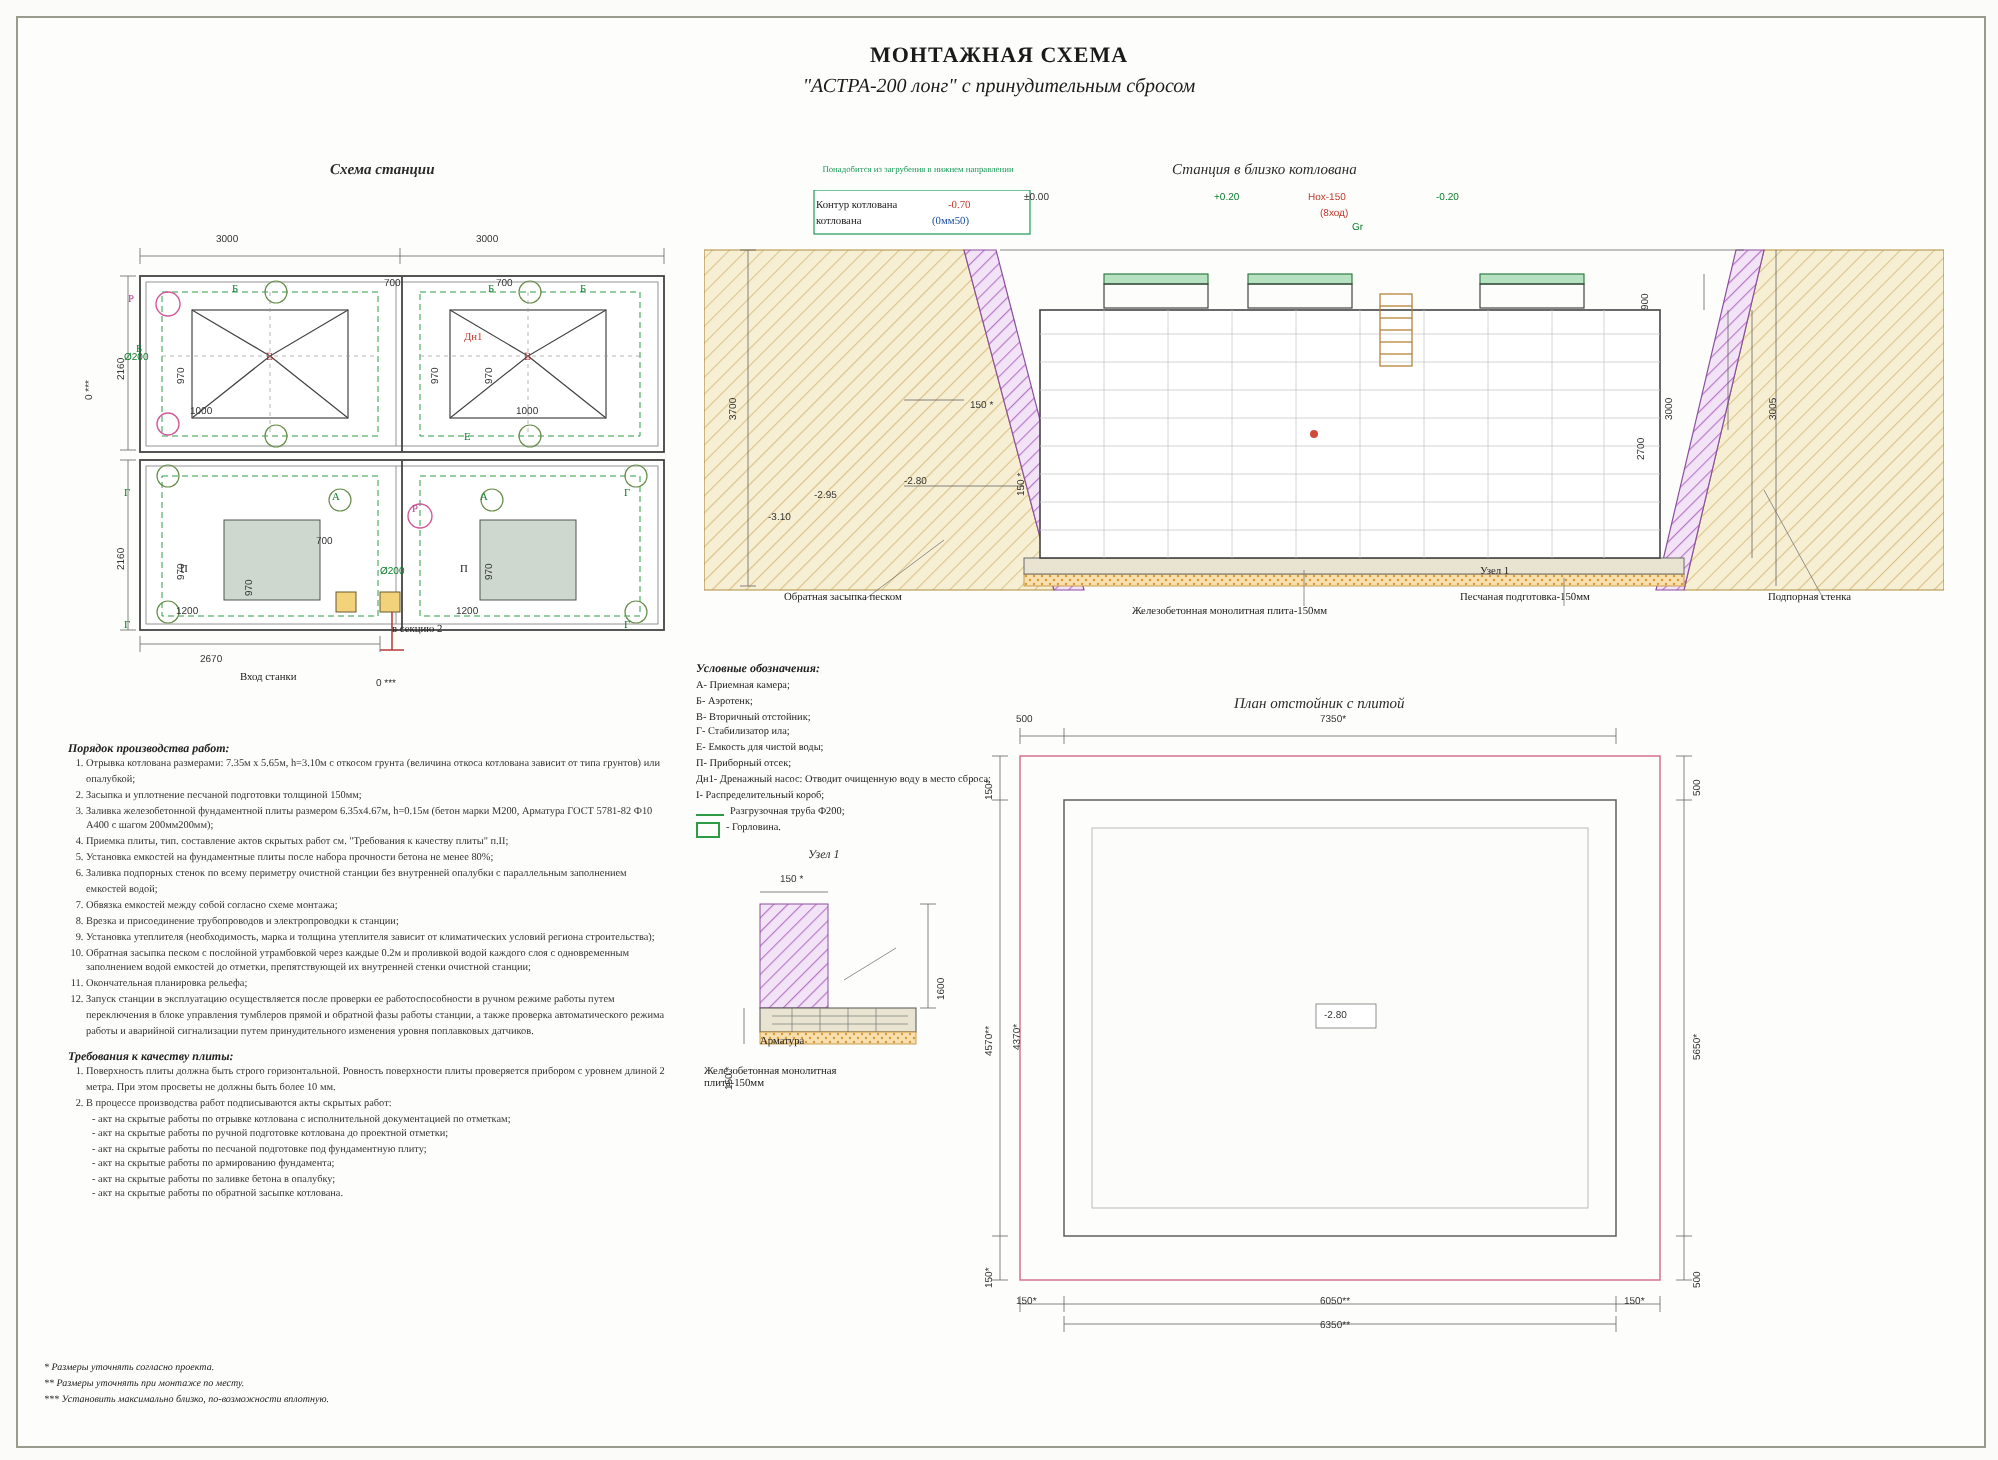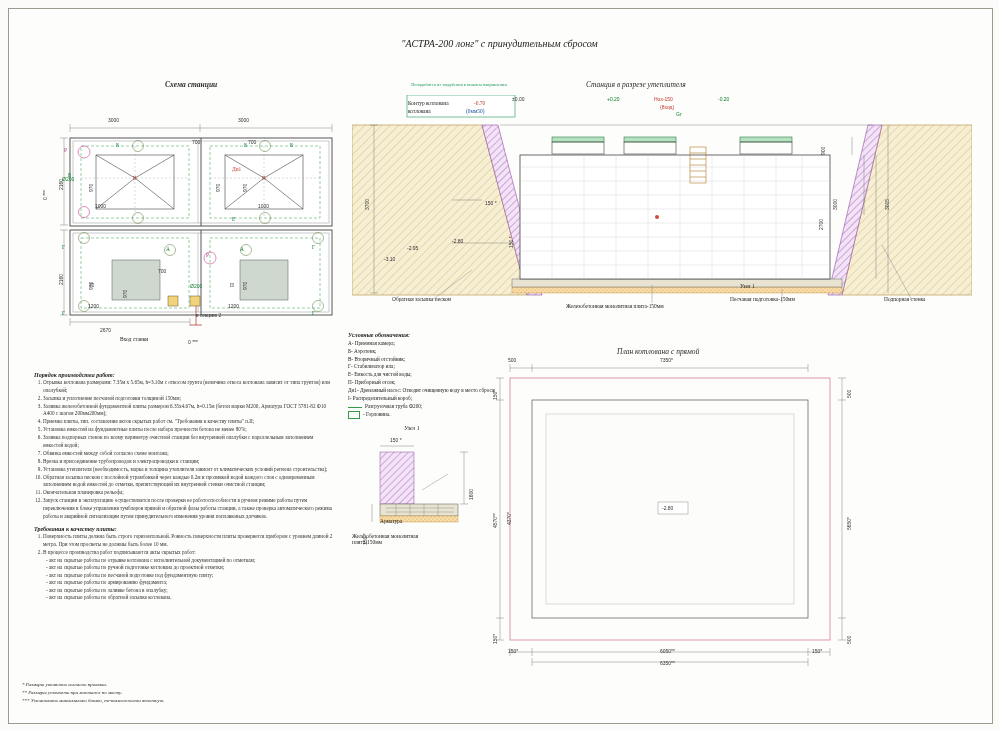--- a/index.html
+++ b/index.html
@@ -23,25 +23,26 @@
   .footnote{font-family:"Liberation Serif", serif;font-size:5px;color:#222;line-height:1.6;font-style:italic;}
   ol.noteol{margin:0;padding-left:9px;}
   ol.noteol li{margin:0 0 0.5px 0;}
 </style>
 </head>
 <body>
 
 <div id="sheet">
   <div class="frame"></div>
 
+  <div class="abs ttl" style="left:0;top:22px;width:999px;text-align:center;font-size:11px;color:#1a1a1a;">МОНТАЖНАЯ СХЕМА</div>
   <div class="abs sub" style="left:0;top:38px;width:999px;text-align:center;font-size:10px;color:#1a1a1a;">"АСТРА-200 лонг" с принудительным сбросом</div>
 
   <div class="abs cap" style="left:165px;top:80px;font-weight:bold;">Схема станции</div>
-  <div class="abs cap" style="left:586px;top:80px;">Станция в разрезе утеплителя</div>
-  <div class="abs cap" style="left:617px;top:347px;">План котлована с прямой</div>
+  <div class="abs cap" style="left:586px;top:80px;">Станция в близко котлована</div>
+  <div class="abs cap" style="left:617px;top:347px;">План отстойник с плитой</div>
 
   <div class="abs" style="left:50px;top:110px;width:300px;height:225px;">
     <svg width="300" height="225" viewBox="0 0 300 225">
 
       <g stroke="#666" stroke-width="0.4" fill="none">
         <line x1="20" y1="18" x2="150" y2="18"></line>
           <line x1="150" y1="18" x2="282" y2="18"></line>
         <line x1="20" y1="14" x2="20" y2="22"></line>
           <line x1="150" y1="14" x2="150" y2="22"></line>
           <line x1="282" y1="14" x2="282" y2="22"></line>

